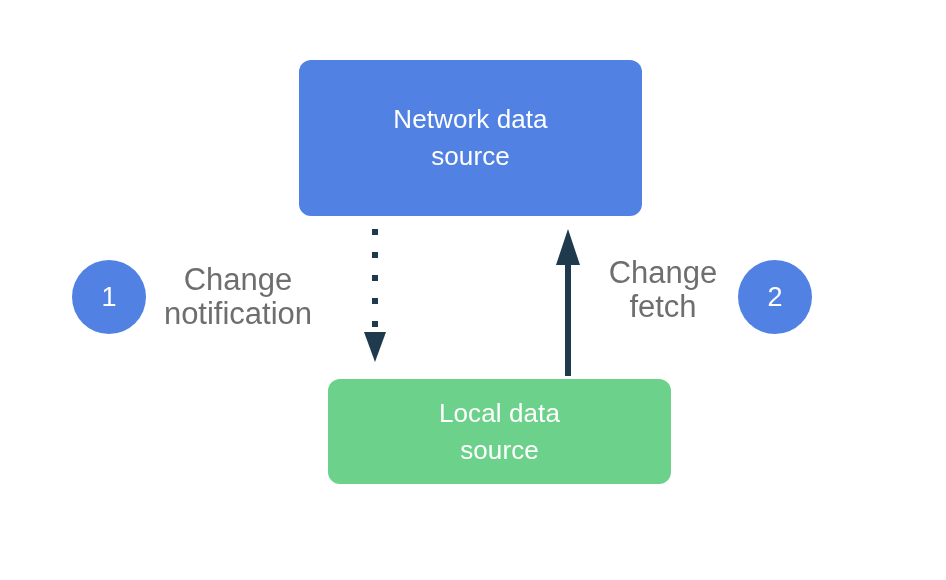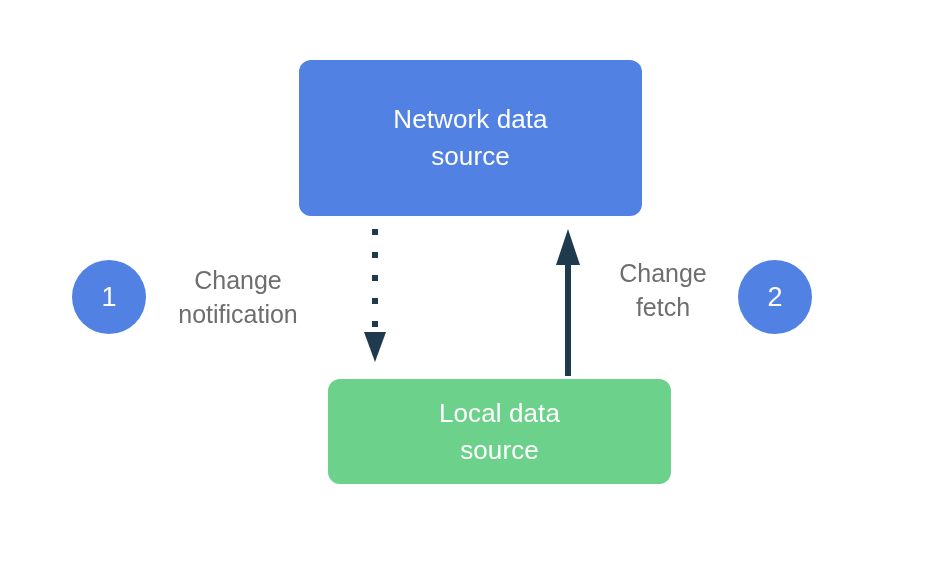--- a/index.html
+++ b/index.html
@@ -67,21 +67,21 @@
     line-height: 27px;
     font-weight: 400;
   }
   #step-1 { left: 72px;  top: 260px; }
   #step-2 { left: 738px; top: 260px; }
 
   
   .edge-label {
     position: absolute;
     color: #6E6E6E;
-    font-size: 25px;
+    font-size: 31px;
     line-height: 34px;
     text-align: center;
     white-space: pre-line;
     font-weight: 400;
   }
   #label-notification {
     left: 152px;
     top: 263px;
     width: 172px;
   }

